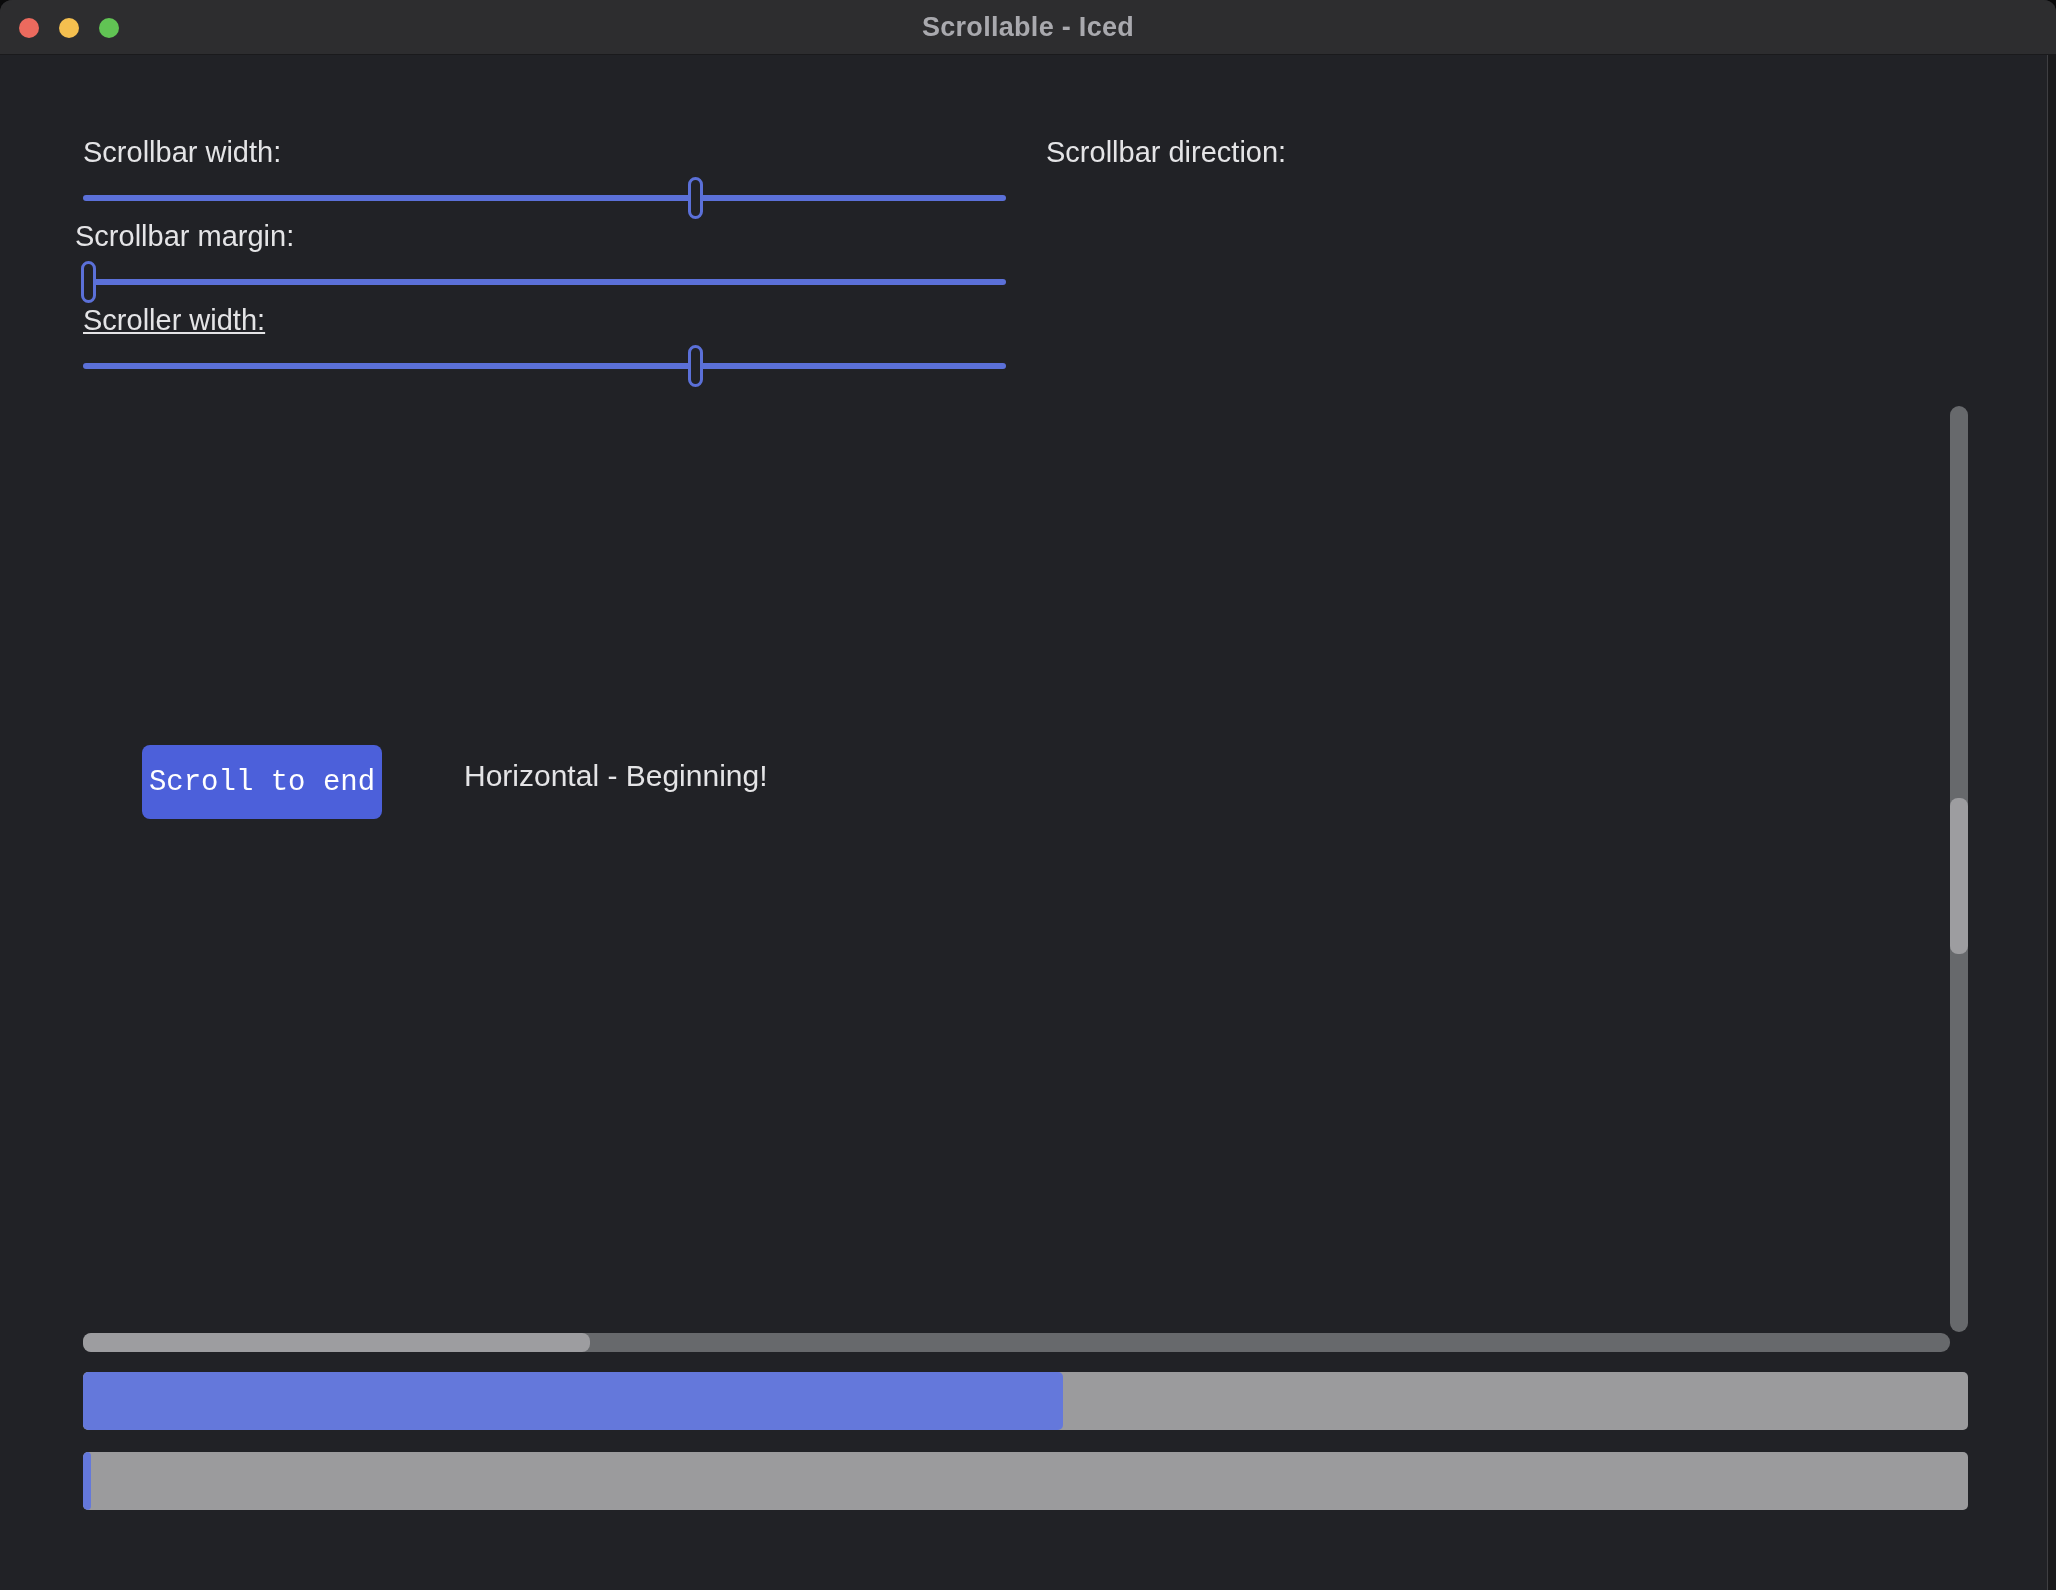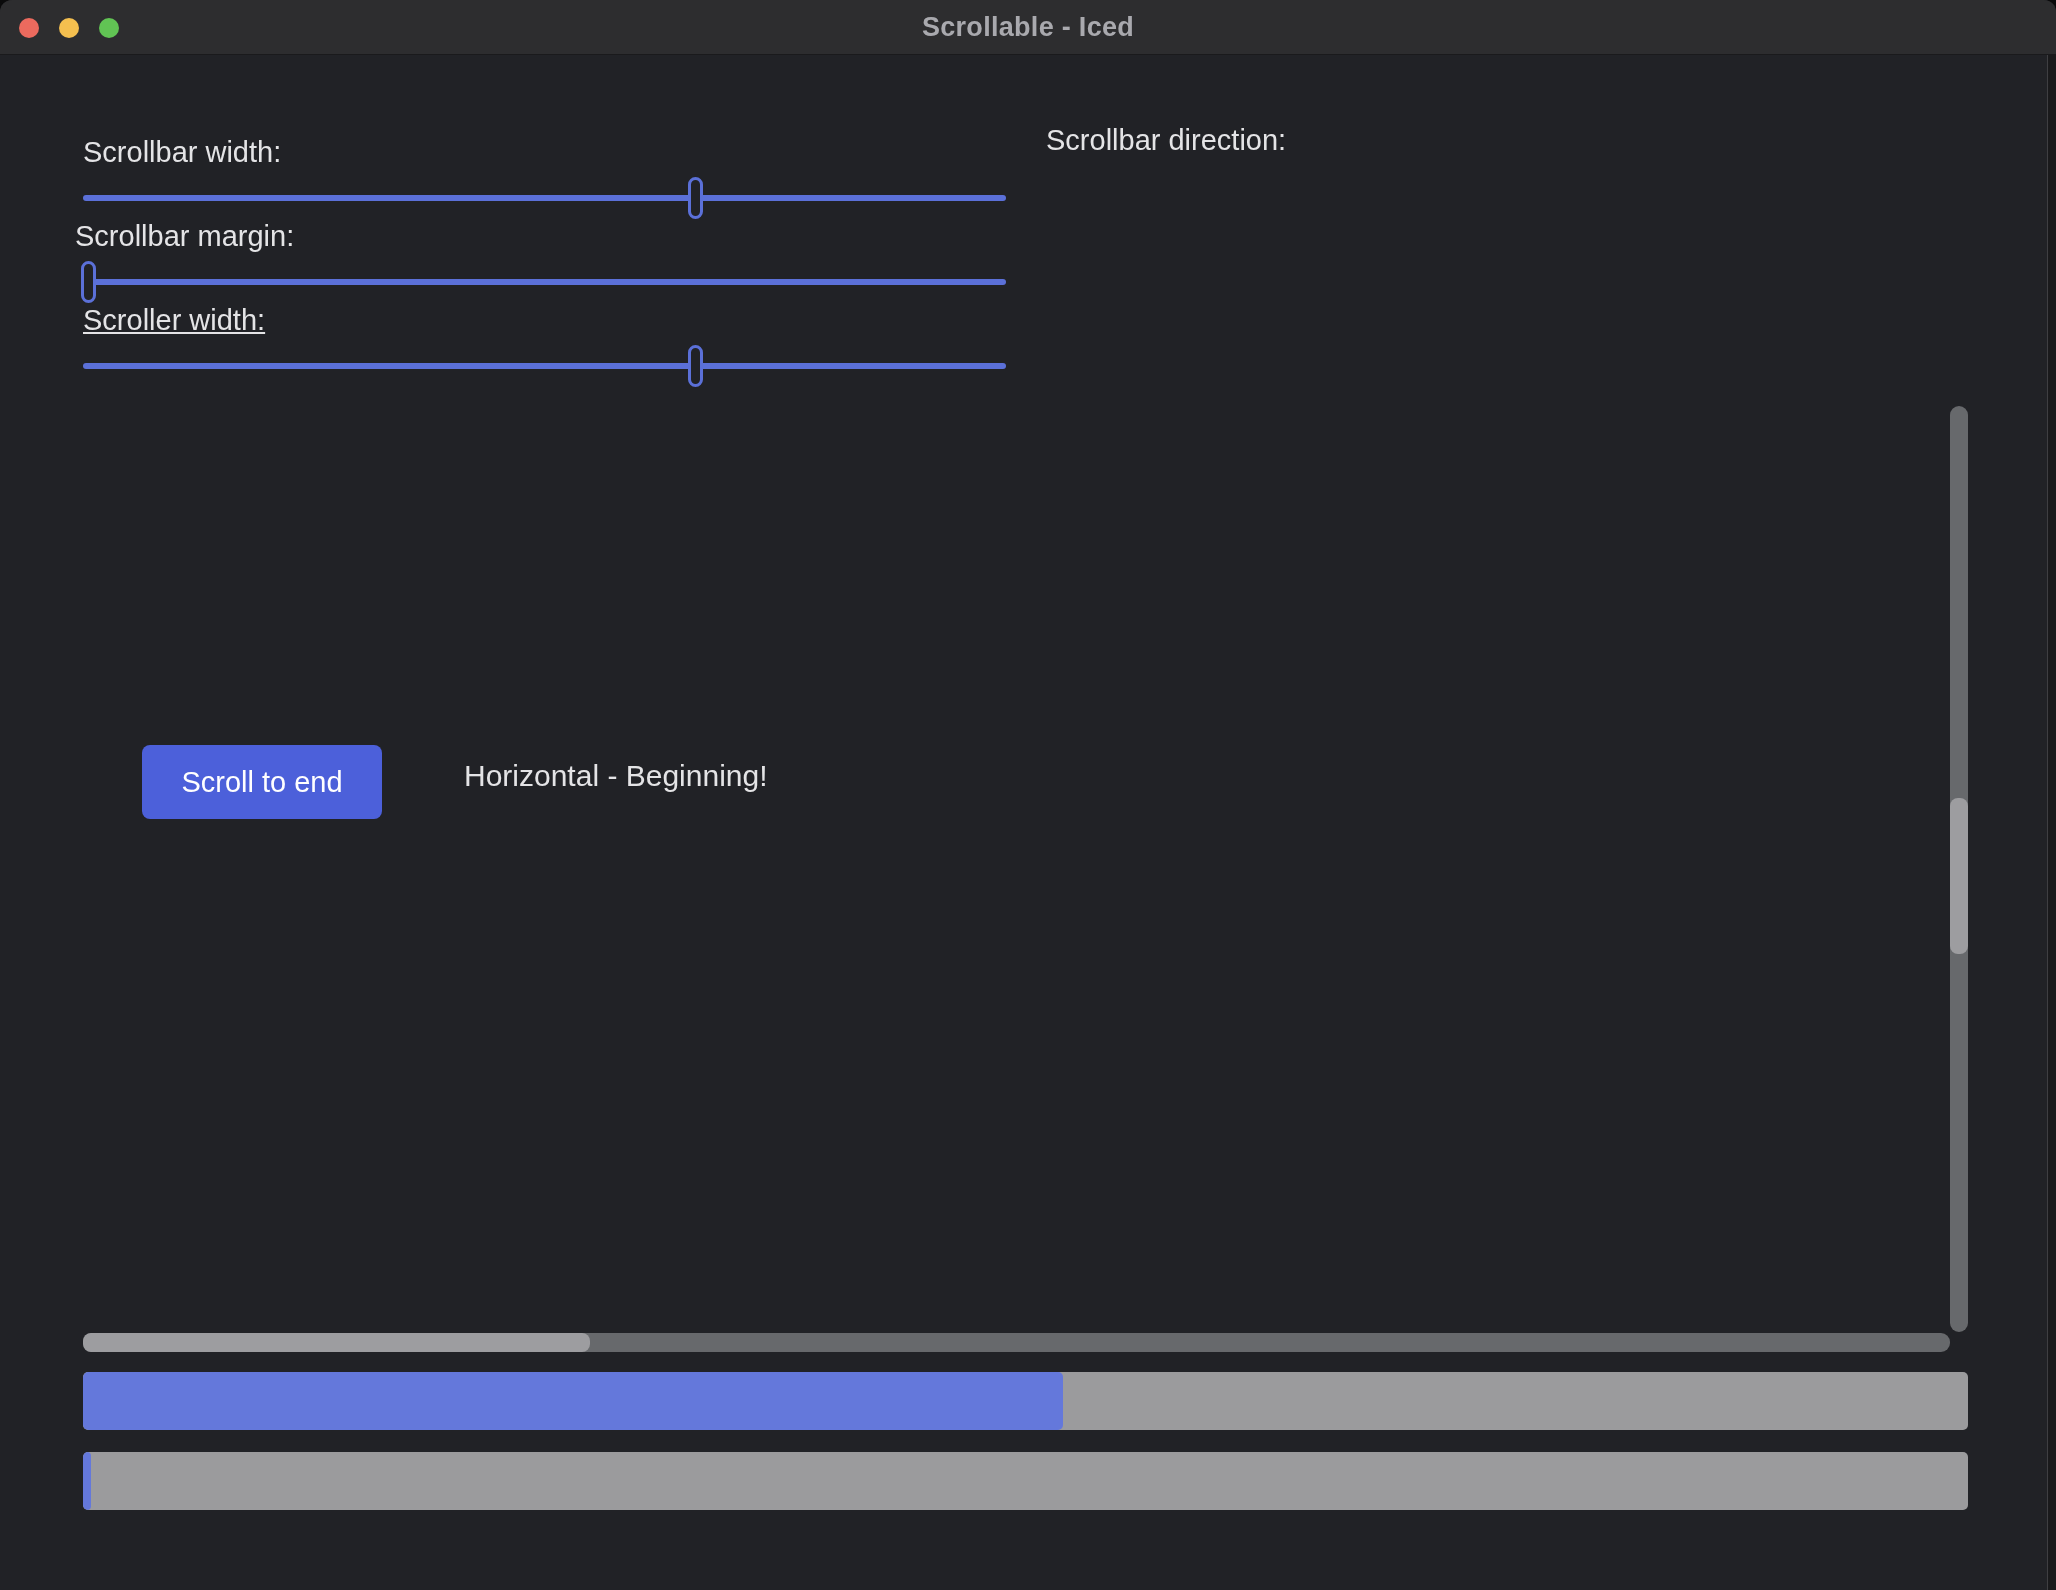--- a/index.html
+++ b/index.html
@@ -44,21 +44,21 @@
   .radio-circle{
     width:52px;height:52px;border:3px solid #4160e2;border-radius:50%;
     flex:0 0 auto;display:flex;align-items:center;justify-content:center;
   }
   .radio-dot{width:28px;height:28px;border-radius:50%;background:#4664e4;}
   .radio-text{margin-left:28px;font-size:30px;color:#e4e4e6;}
   
   .scroll-btn{
     position:absolute;left:142px;top:745px;width:240px;height:74px;
     background:#4c60da;border:none;border-radius:8px;
-    color:#ffffff;font-size:29px;font-family:Liberation Sans, sans-serif;
+    color:#ffffff;font-size:29px;font-family:Liberation Mono, monospace;
     display:flex;align-items:center;justify-content:center;cursor:pointer;
   }
   .status-text{position:absolute;left:464px;top:759px;font-size:30px;color:#e4e4e6;white-space:nowrap;}
   
   .v-rail{
     position:absolute;left:1950px;top:406px;width:18px;height:926px;
     background:#67696c;border-radius:9px;
   }
   .v-thumb{position:absolute;left:0;width:18px;background:#9d9da0;border-radius:8px;}
   .h-rail{
@@ -95,21 +95,21 @@
   <div class="ctl-label" style="left:75px;top:218px;">Scrollbar margin:</div>
   <div class="slider-track" style="left:83px;top:279px;">
     <div class="slider-handle" style="left: calc(0% - 2px);"></div>
   </div>
 
   <div class="ctl-label" style="left:83px;top:302px;text-decoration:underline;">Scroller width:</div>
   <div class="slider-track" style="left:83px;top:363px;">
     <div class="slider-handle" style="left: calc(66.4% - 7.5px);"></div>
   </div>
 
-  <div class="ctl-label" style="left:1046px;top:122px;">Scrollbar direction:</div>
+  <div class="ctl-label" style="left:1046px;top:134px;">Scrollbar direction:</div>
 
   <button class="scroll-btn">Scroll to end</button>
   <div class="status-text">Horizontal - Beginning!</div>
 
   <div class="v-rail">
     <div class="v-thumb" style="top: 392px; height: 156px;"></div>
   </div>
 
   <div class="h-rail">
     <div class="h-thumb" style="width: 507px;"></div>

